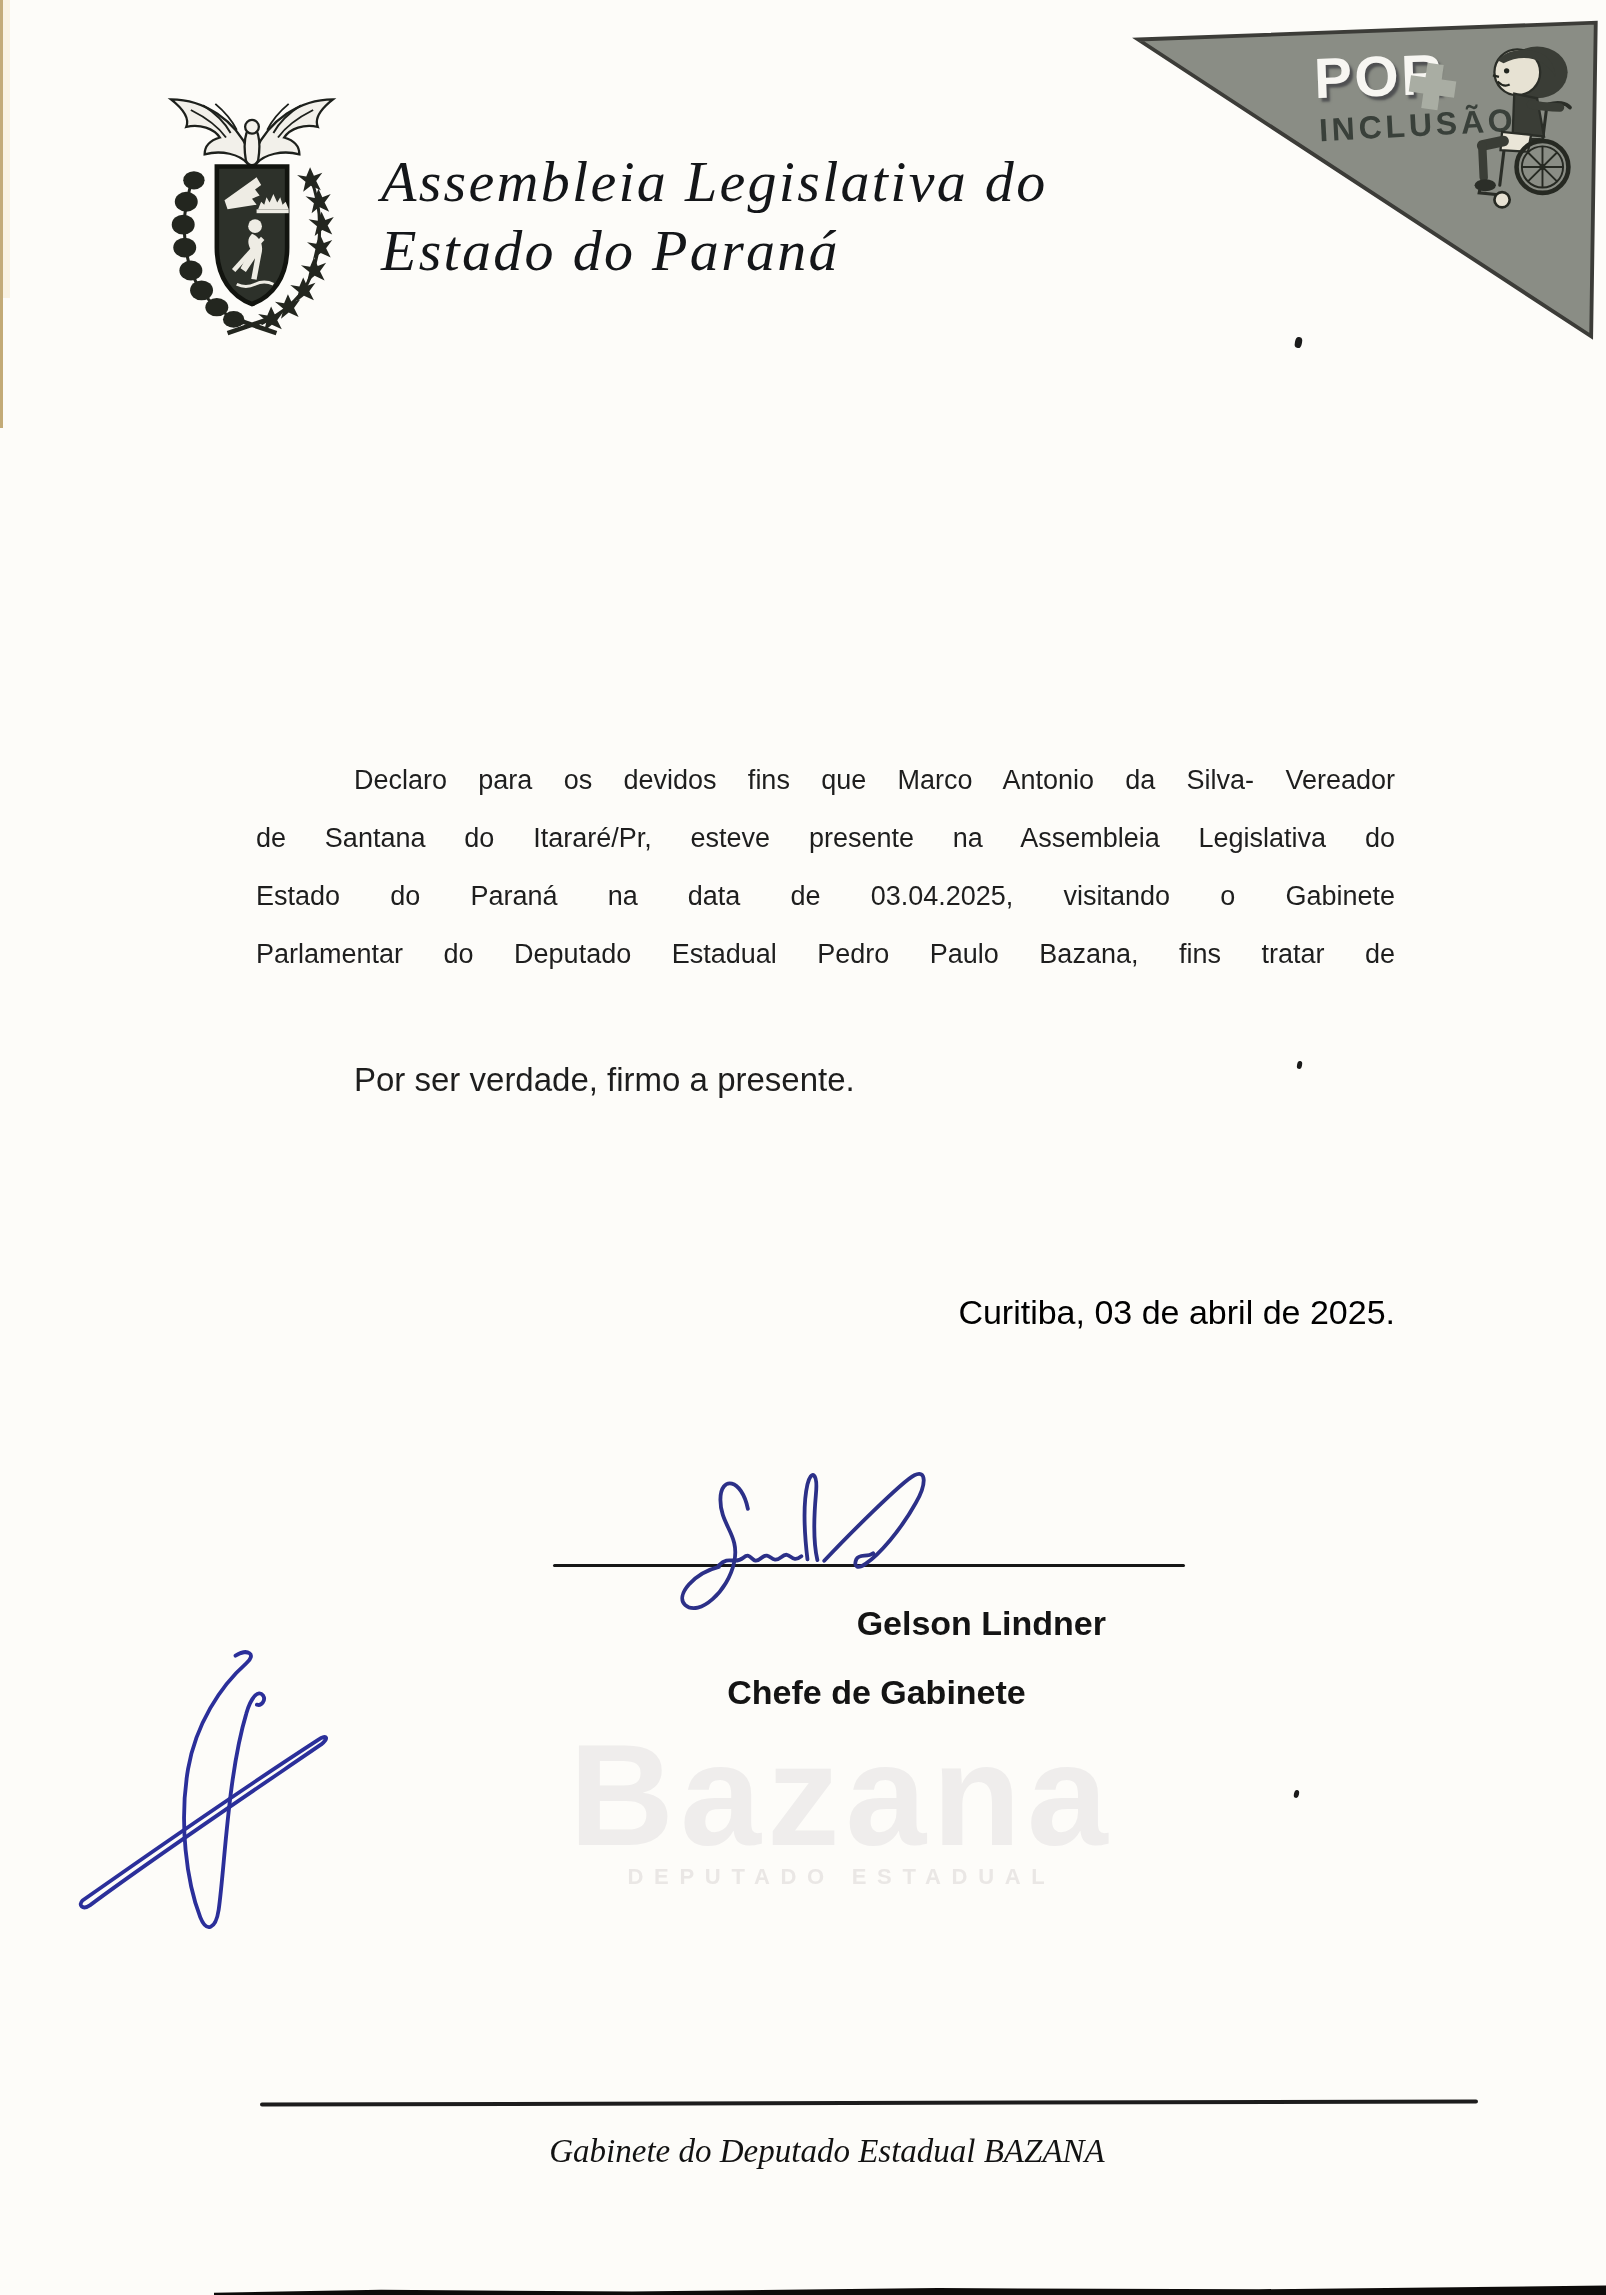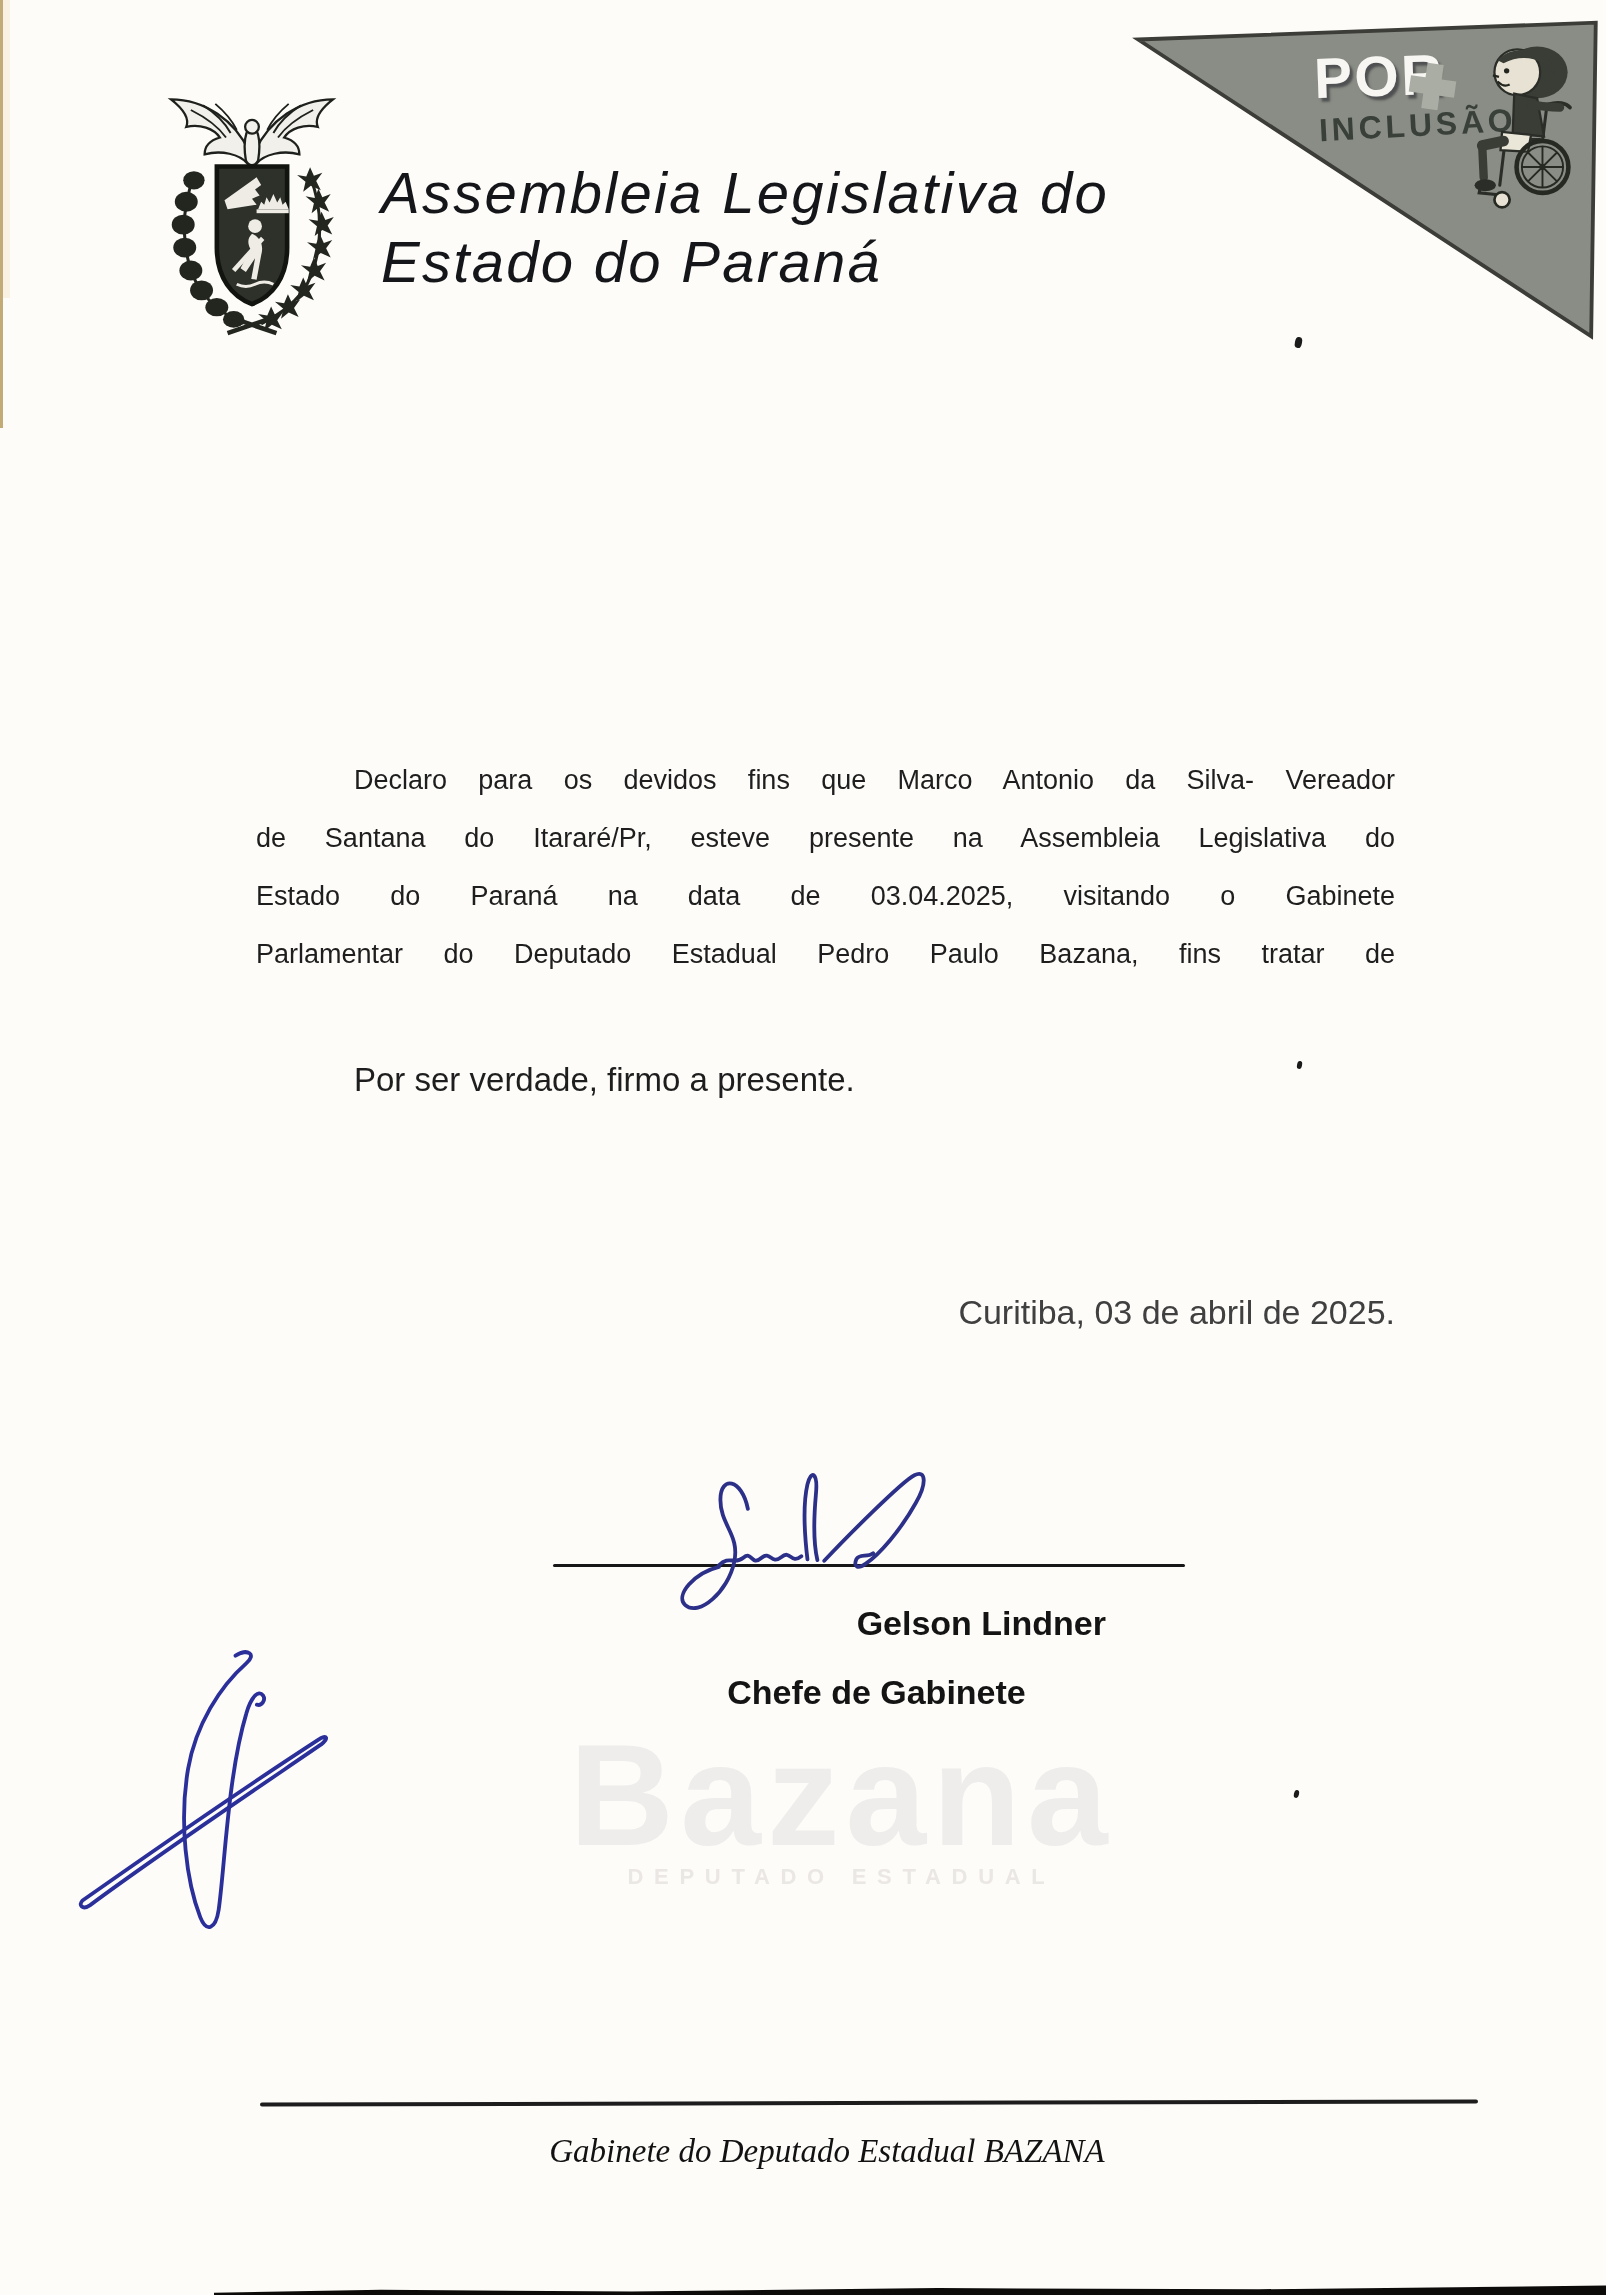--- a/index.html
+++ b/index.html
@@ -11,43 +11,43 @@
   .edge-tint2{position:absolute;left:3.1px;top:0;width:6.9px;height:298px;background:#f6eed9;opacity:.7;}
   .scan-bar{position:absolute;left:214px;bottom:0;width:1393px;height:11.5px;background:#0d0b0a;
             clip-path:polygon(0 80%,12% 55%,30% 70%,52% 40%,75% 50%,100% 18%,100% 100%,0 100%);}
   .mark{position:absolute;background:#1b1b1b;border-radius:45%;}
   .mark.m1{left:1295px;top:337px;width:6.9px;height:10.7px;transform:rotate(12deg);}
   .mark.m2{left:1297px;top:1061px;width:5.4px;height:8.4px;transform:rotate(12deg);}
   .mark.m3{left:1294px;top:1790px;width:5.4px;height:7.7px;transform:rotate(12deg);}
 
   
   .logo{position:absolute;left:145px;top:86px;width:214px;height:262px;}
-  .org{position:absolute;left:381px;top:147px;font-family:Liberation Sans, sans-serif;font-style:italic;
-       font-size:58px;line-height:69px;letter-spacing:2.3px;color:#141619;margin-top:11px;}
+  .org{position:absolute;left:381px;top:147px;font-family:Liberation Serif, serif;font-style:italic;
+       font-size:58px;line-height:69px;letter-spacing:2.3px;color:#141619;}
 
   
   .banner{position:absolute;left:1132px;top:15.3px;width:476px;height:329px;}
   .banner svg.tri{position:absolute;left:0;top:0;width:100%;height:100%;}
   .banner-por{position:absolute;left:182px;top:27.5px;font-size:57px;font-weight:800;color:#f7f6f2;
               letter-spacing:2.3px;transform:rotate(-2deg);
               text-shadow:3.1px 3.8px 2.3px rgba(40,40,48,.6);}
   .banner-plus{position:absolute;left:272px;top:47px;width:57px;height:49px;transform:rotate(8deg);}
   .banner-inclusao{position:absolute;left:187px;top:92px;font-size:32px;font-weight:800;color:#39403a;
                    letter-spacing:3.8px;transform:rotate(-3deg);}
   .wheelchair{position:absolute;left:338px;top:27.5px;width:103px;height:180px;}
 
   
   .doc-title{position:absolute;left:256px;width:1139px;top:578px;text-align:center;
              font-size:44px;font-weight:700;color:#141414;}
   .body-block{position:absolute;left:256px;width:1139px;top:751px;font-size:27px;line-height:58px;color:#1e1e1e;}
   .jline{text-align:justify;text-align-last:justify;}
   .jline.first{padding-left:98px;}
   .lline{text-align:left;}
   .closing{position:absolute;left:354px;top:1061px;font-size:33px;color:#1e1e1e;}
-  .dateline{position:absolute;right:212px;top:1293px;font-size:34px;color:#404040;}
+  .dateline{position:absolute;right:212px;top:1293px;font-size:34px;color:#000000;}
 
   
   .sig-line{position:absolute;left:553px;top:1564px;width:632px;height:3.1px;background:#171717;border-radius:1.5px;}
   .sig-ink{position:absolute;left:650px;top:1460px;width:321px;height:168px;}
   .signer{position:absolute;left:647px;top:1604px;width:459px;text-align:right;
           font-weight:700;font-size:34px;color:#141414;}
   .signer-role{position:absolute;left:647px;top:1673px;width:459px;text-align:center;
           font-weight:700;font-size:34px;color:#141414;}
 
   

